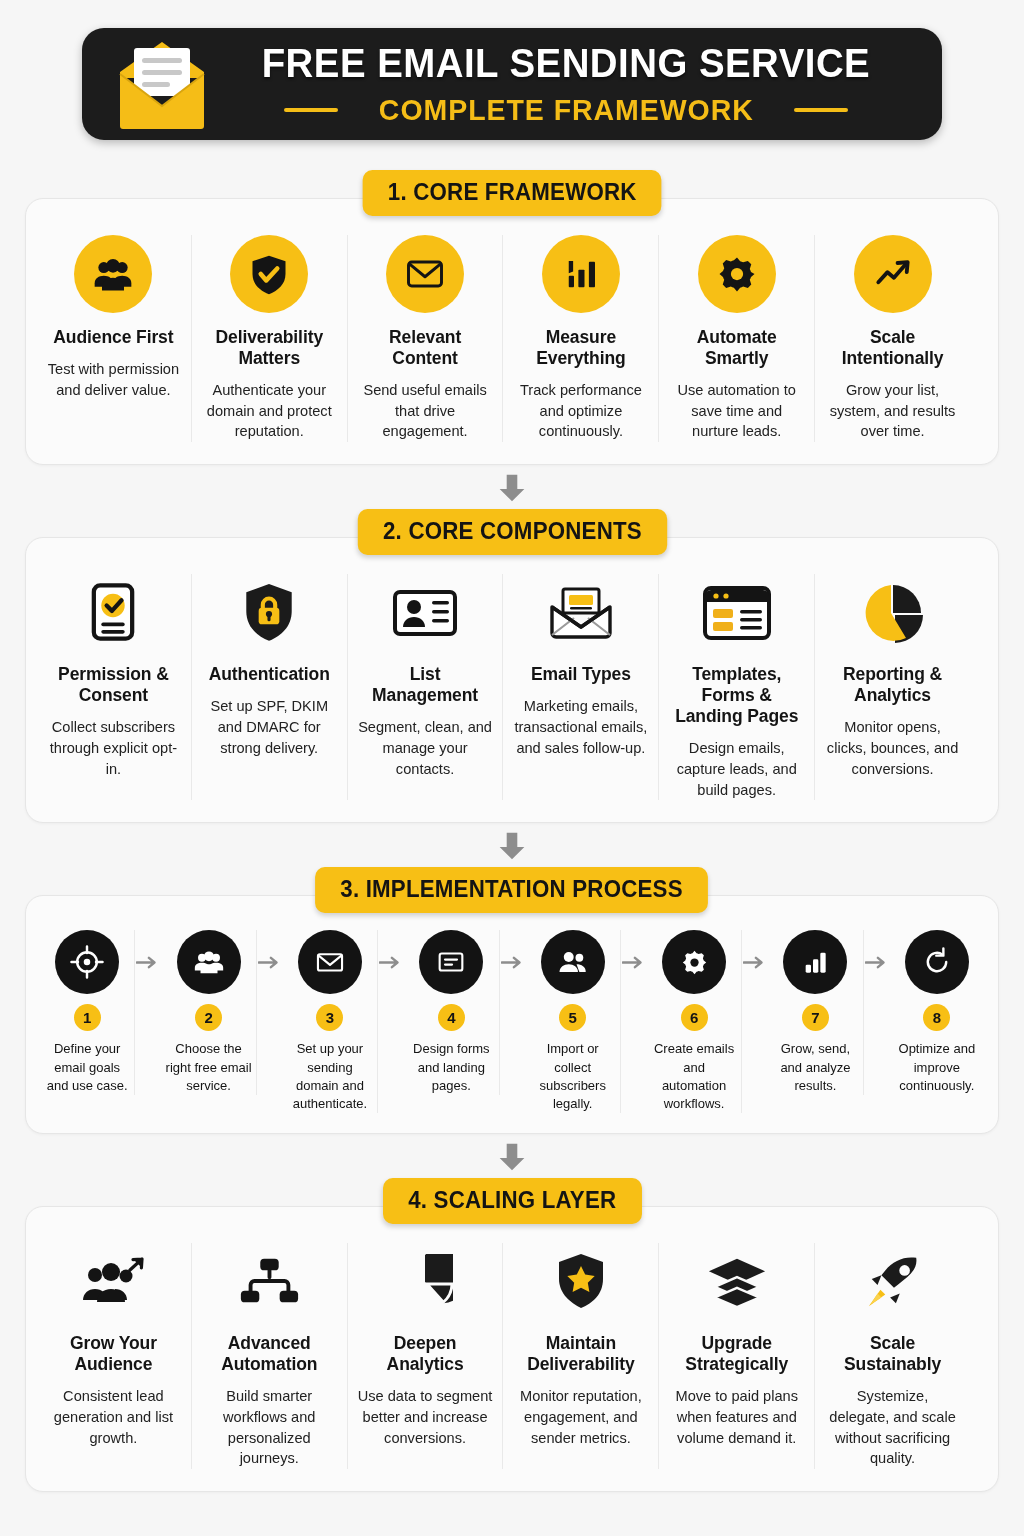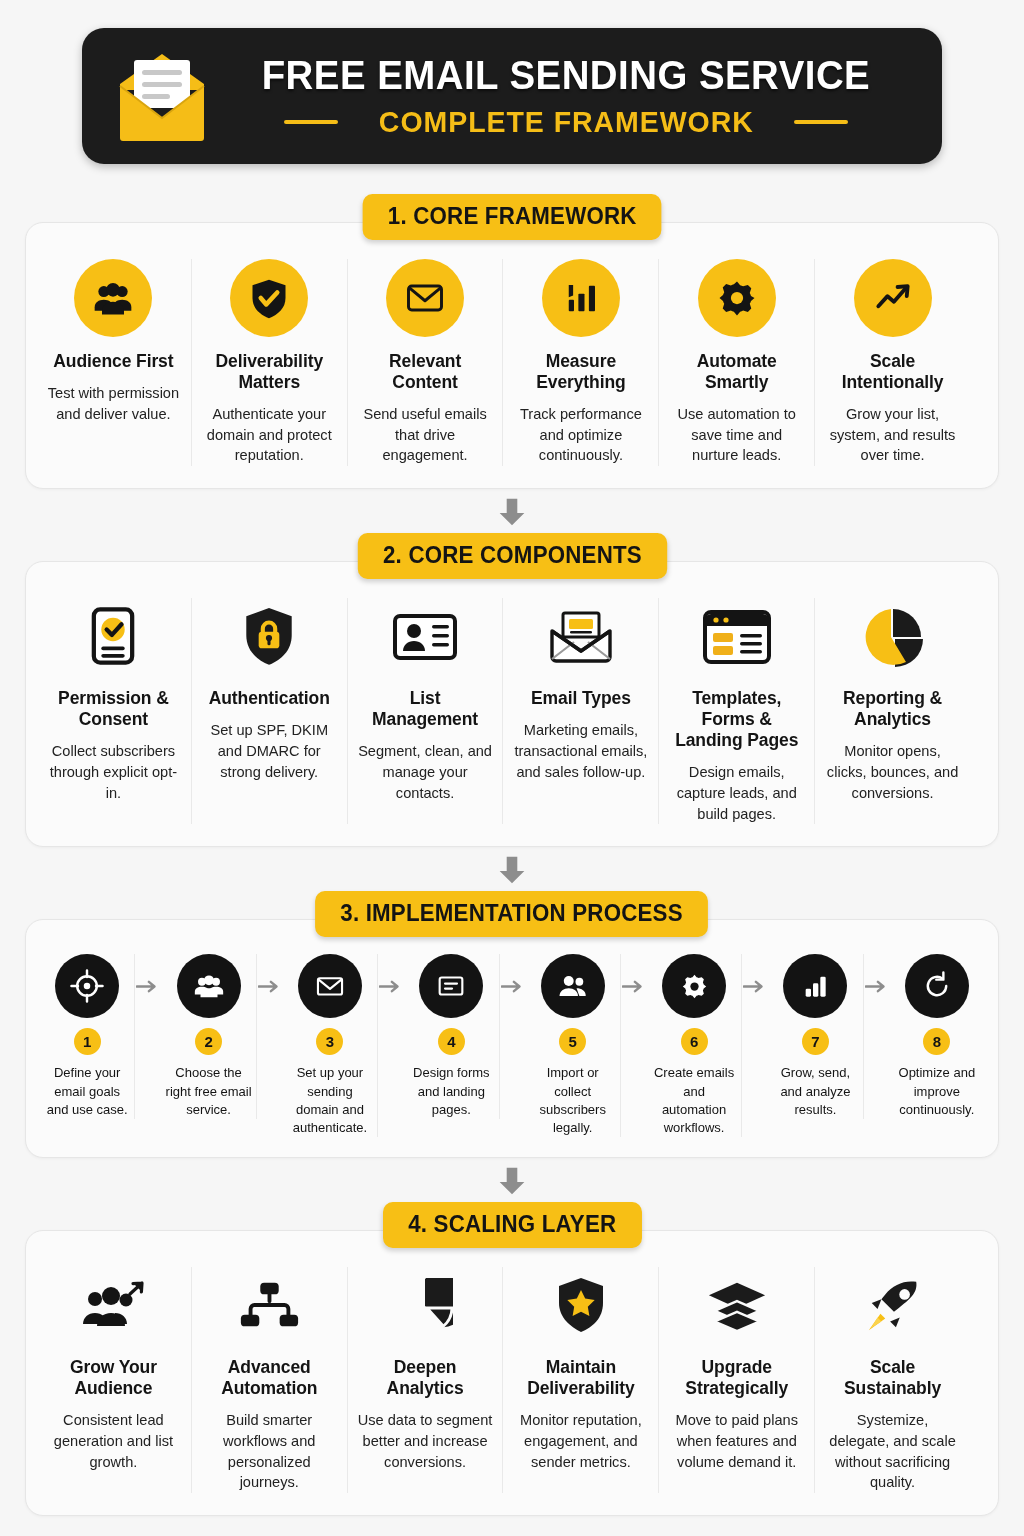--- a/index.html
+++ b/index.html
@@ -10,21 +10,21 @@
     color:#141414;
     -webkit-font-smoothing:antialiased;
   }
   .page{ width:1024px; height:1536px; position:relative; padding:0 25px; }
 
   
   .header{
     margin:28px 57px 0 57px;
     background:#1c1c1c;
     border-radius:22px;
-    height:136px;
+    height:112px;
     display:flex;
     align-items:center;
     padding:0 26px;
     box-shadow:0 3px 8px rgba(0,0,0,.25);
   }
   .header-icon{ width:108px; height:100px; flex:0 0 108px; position:relative; }
   .header-text{ flex:1; display:flex; flex-direction:column; align-items:center; justify-content:center; }
   .header-title{
     color:#ffffff;
     font-size:40px;

